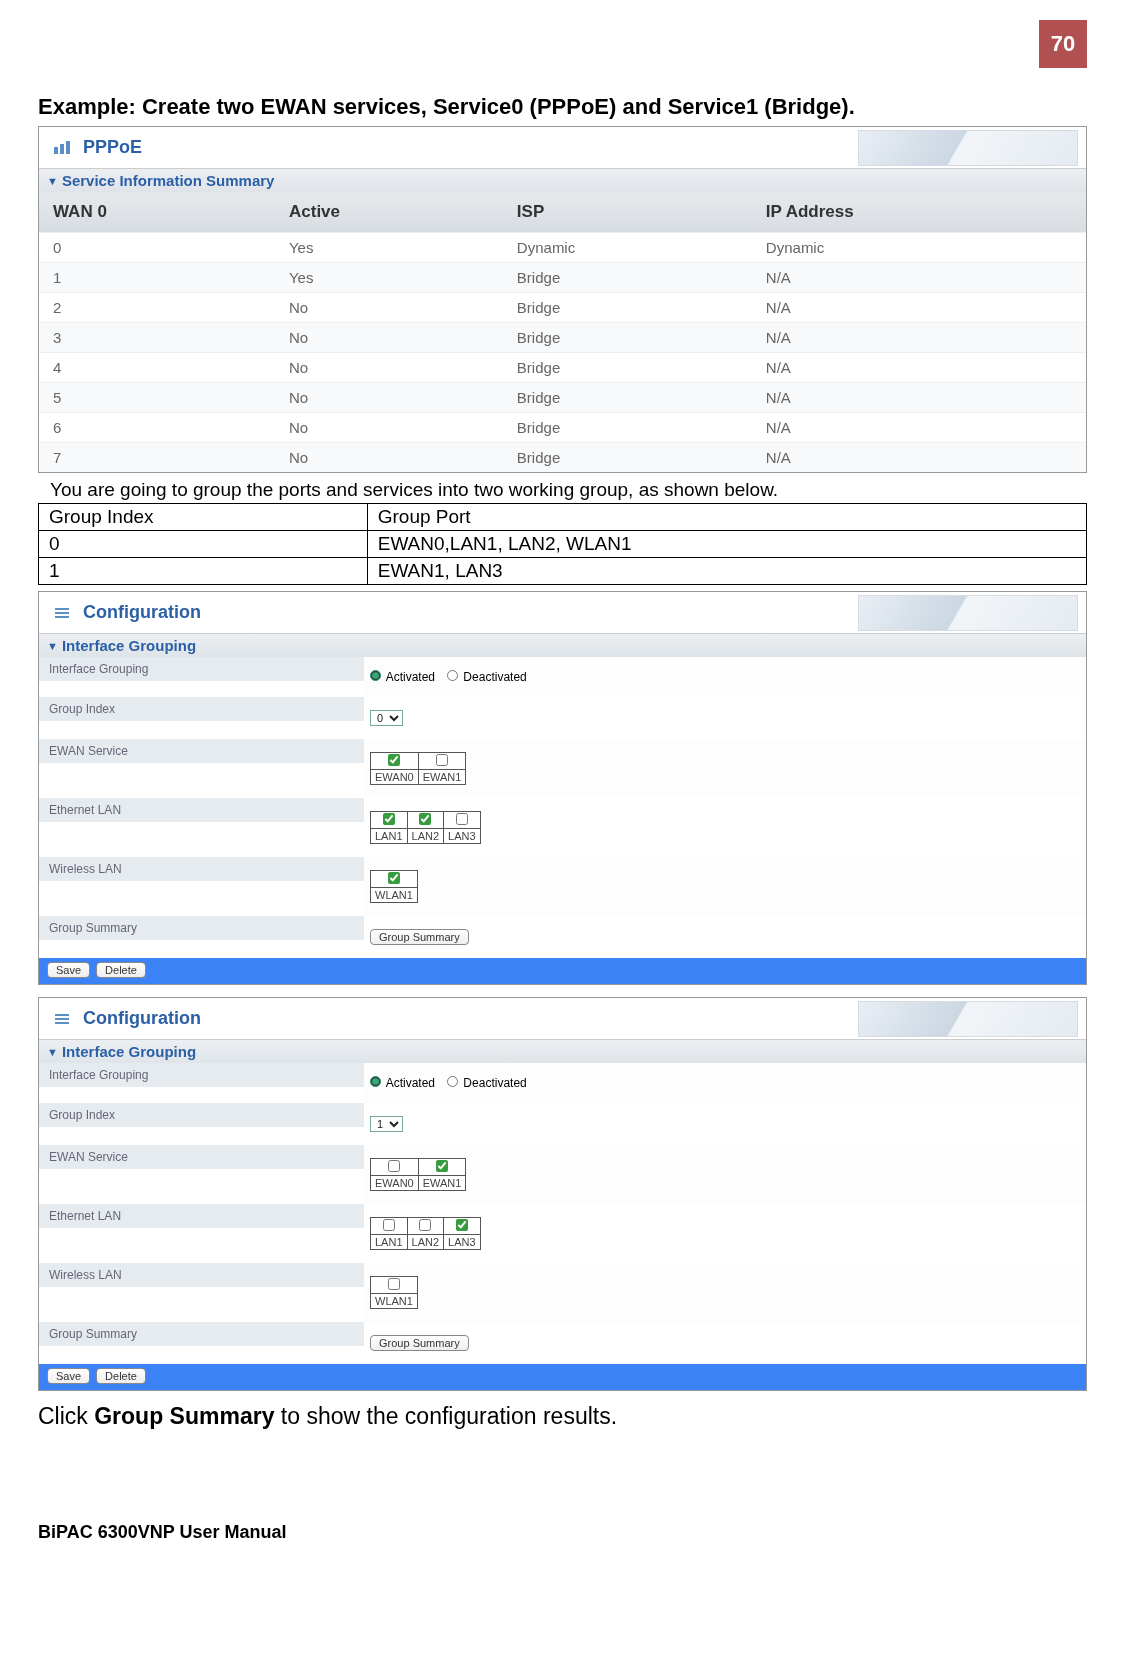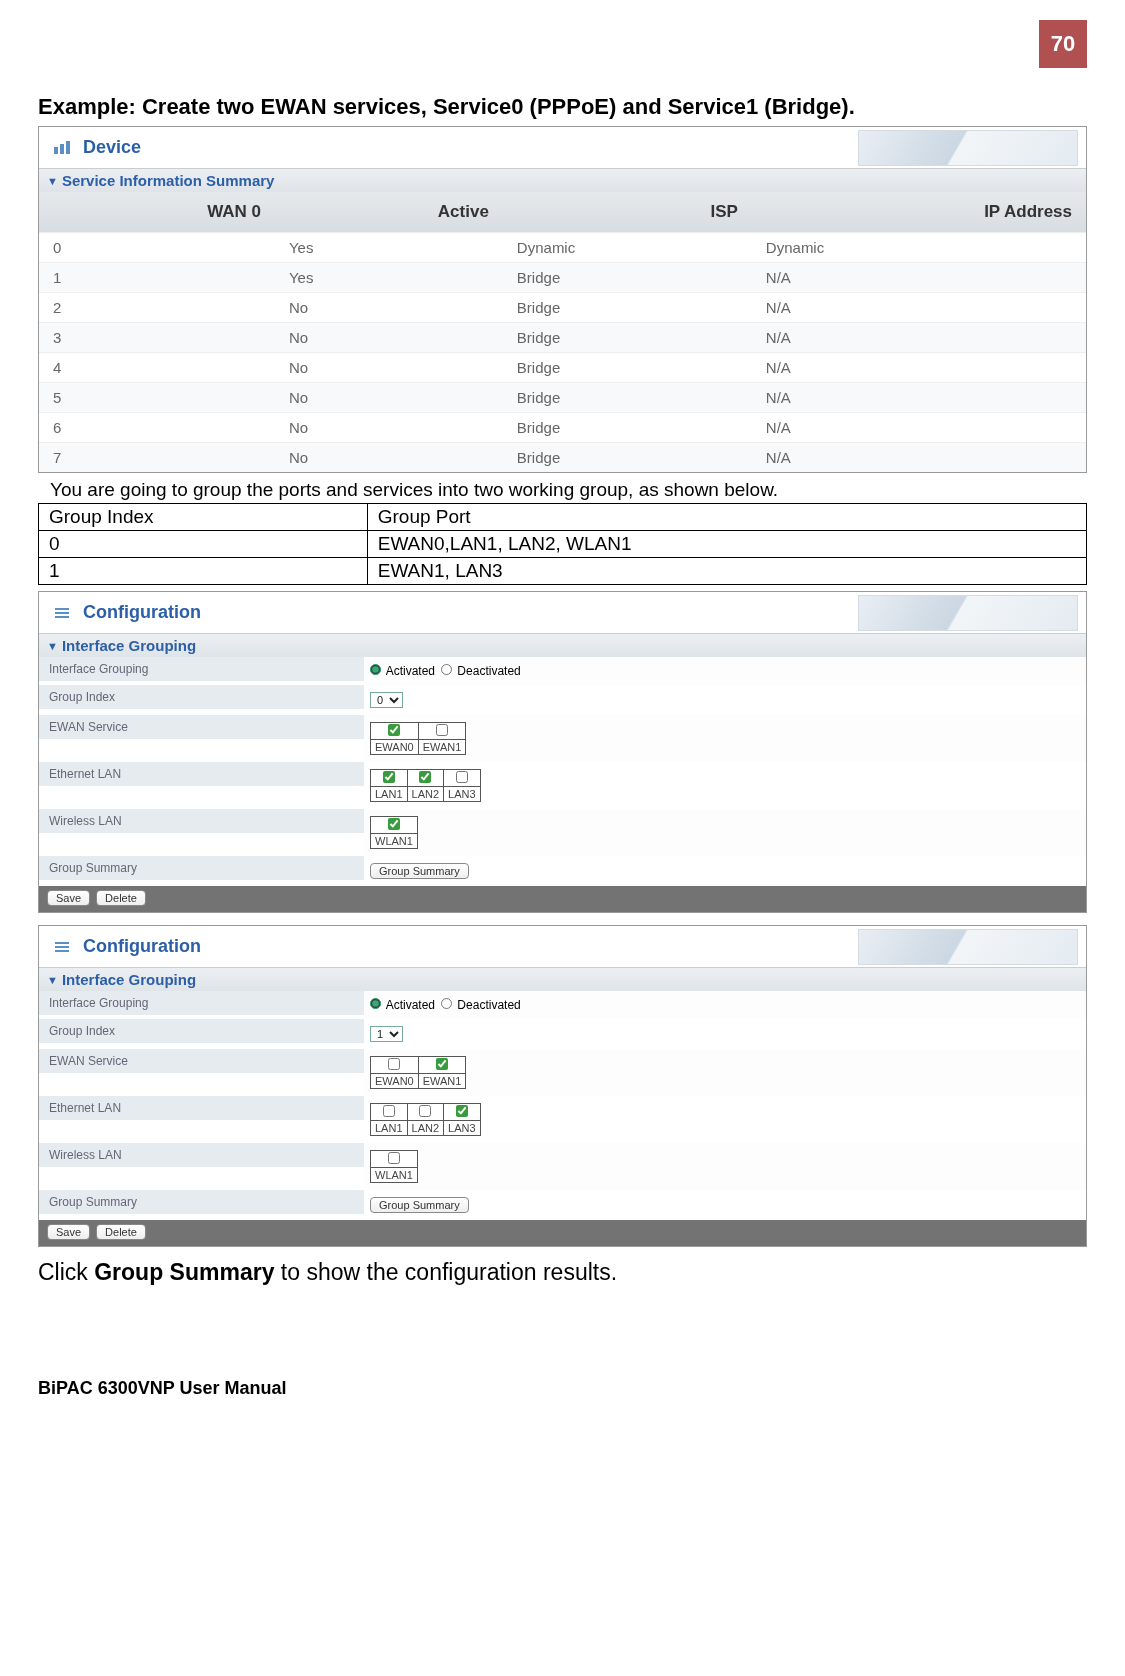--- a/index.html
+++ b/index.html
@@ -9,37 +9,37 @@
   .header-title { font-size: 22px; font-weight: bold; text-align: right; line-height: 1.2; }
   .page-number { background: #b05050; color: #fff; width: 48px; height: 48px; display: flex; align-items: center; justify-content: center; font-size: 22px; font-weight: bold; text-align: center; }
   .example-heading { font-size: 22px; font-weight: bold; margin: 6px 0 6px 0; }
   .panel { border: 1px solid #999; margin-bottom: 6px; }
   .panel-title-bar { background: #fff; border-bottom: 1px solid #ccc; padding: 4px 8px; display: flex; align-items: center; justify-content: space-between; height: 42px; }
   .panel-title-text { color: #2b5fa6; font-weight: bold; font-size: 18px; display: flex; align-items: center; gap: 6px; }
   .panel-deco { width: 220px; height: 36px; background: linear-gradient(120deg,#e9eef4 0%,#cbd7e2 45%,#f2f5f8 46%,#e4ebf1 100%); border: 1px solid #d5dbe2; }
   .section-header { background: linear-gradient(#eceff2,#dfe4e9); padding: 3px 8px; color: #2b5fa6; font-size: 15px; font-weight: bold; display:flex; align-items:center; gap:4px; }
   .tri { font-size: 11px; }
   .svc-table { width: 100%; border-collapse: collapse; font-size: 15px; }
-  .svc-table th { background: linear-gradient(#e6e9ec,#d8dde2); color: #333; font-weight: bold; text-align: right; padding: 10px 14px; font-size: 17px; }
+  .svc-table th { background: linear-gradient(#e6e9ec,#d8dde2); color: #333; font-weight: bold; text-align: left; padding: 10px 14px; font-size: 17px; }
   .svc-table td { padding: 6px 14px; background: #fff; border-top: 1px solid #eee; color: #666; }
   .svc-table tr:nth-child(even) td { background:#f8f9fa; }
   .body-text { font-size: 19px; margin: 6px 0 2px 12px; }
   .group-table { width: 100%; border-collapse: collapse; font-size: 19px; margin-bottom: 6px; }
   .group-table td, .group-table th { border: 1px solid #000; padding: 2px 10px; text-align: left; font-weight: normal; }
   .cfg-row { display: flex; align-items: flex-start; font-size: 12px; }
   .cfg-label { width: 325px; background: #e6ebf0; color: #667; padding: 4px 10px; min-height: 24px; display:flex; align-items:center; }
-  .cfg-value { padding: 7px 6px; display: flex; align-items: center; gap: 6px; background:#fff; flex:1; min-height:24px;}
+  .cfg-value { padding: 13px 6px; display: flex; align-items: center; gap: 12px; background:#fff; flex:1; min-height:24px;}
   .cfg-body .cfg-row:nth-child(odd) .cfg-value { background:#fdfdfd; }
   .mini-table { border-collapse: collapse; font-size: 11px; border-radius: 9px; }
   .mini-table td { border: 1px solid #555; padding: 1px 4px; text-align: center; color:#444; background:#fff; }
   input[type=checkbox] { width: 12px; height: 12px; accent-color: #389b3d; margin:0;}
   select { font-size: 11px; border: 1px solid #7a9; background:#fff; padding:0 2px; color:#222;}
   .radio { width: 11px; height: 11px; accent-color: #3a7; margin:0 2px 0 0;}
   .btn { font-size: 11px; padding: 1px 8px; border: 1px solid #888; border-radius: 4px; background: linear-gradient(#fff,#eee); color:#333; cursor:pointer;}
-  .btn-row { padding: 4px 8px 6px 8px; display: flex; gap: 6px; background:#737373;}
+  .btn-row { padding: 4px 8px 6px 8px; display: flex; gap: 6px; background:#3b82f6;}
   .footer-click { font-size: 23px; margin-top: 0; }
   .footer-click .bold { font-weight: bold; }
   .footer-brand { font-size: 18px; font-weight: bold; margin-top: 92px; }
   .status-icon { width: 30px; display:flex;align-items:center;justify-content:center; }
   .big-gap { height: 6px;}
 </style>
 </head>
 <body>
 
 <div class="page">
@@ -52,21 +52,21 @@
   <div class="panel">
     <div class="panel-title-bar">
       <div class="panel-title-text">
         <span class="status-icon">
           <svg width="20" height="16">
               <rect x="2" y="7" width="4" height="7" fill="#5b8fc8"></rect>
               <rect x="8" y="4" width="4" height="10" fill="#5b8fc8"></rect>
               <rect x="14" y="1" width="4" height="13" fill="#5b8fc8"></rect>
             </svg>
         </span>
-        <span>Device</span>
+        <span>PPPoE</span>
       </div>
       <div class="panel-deco"></div>
     </div>
     <div class="section-header">
         <span class="tri">▼</span>
         <span>Service Information Summary</span>
       </div>
     <table class="svc-table">
       <thead>
           <tr id="svc-head">

